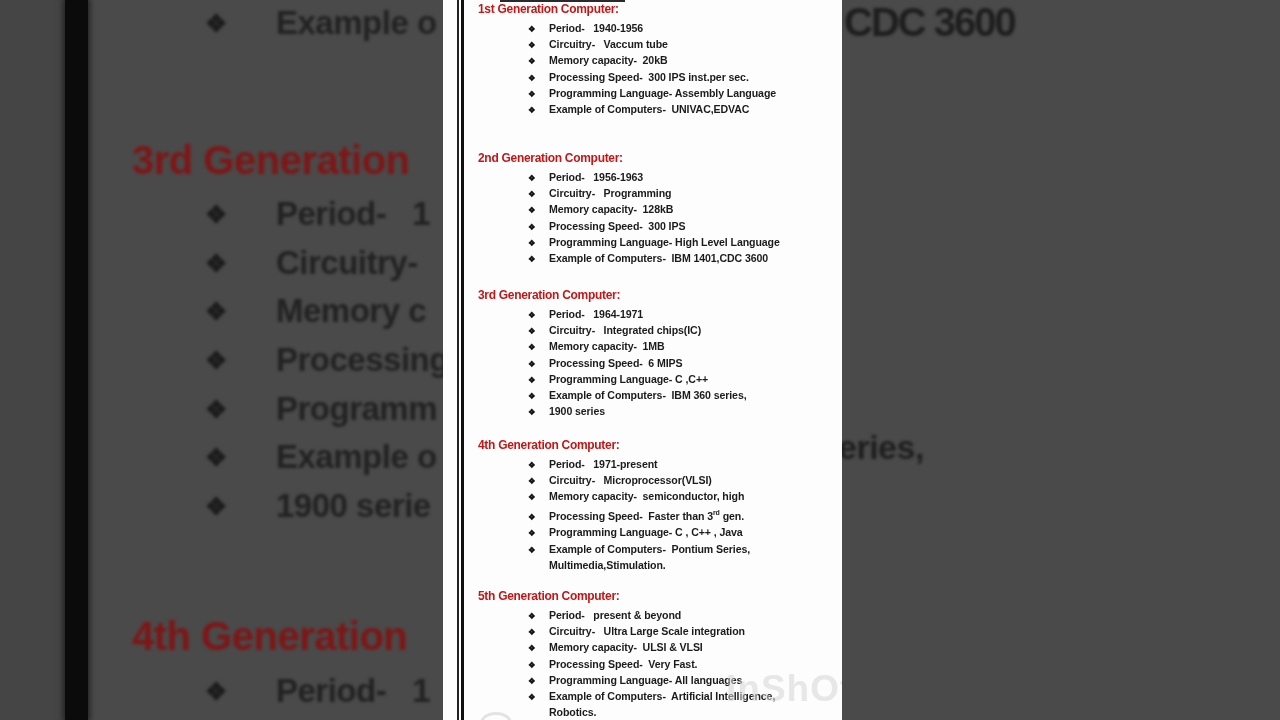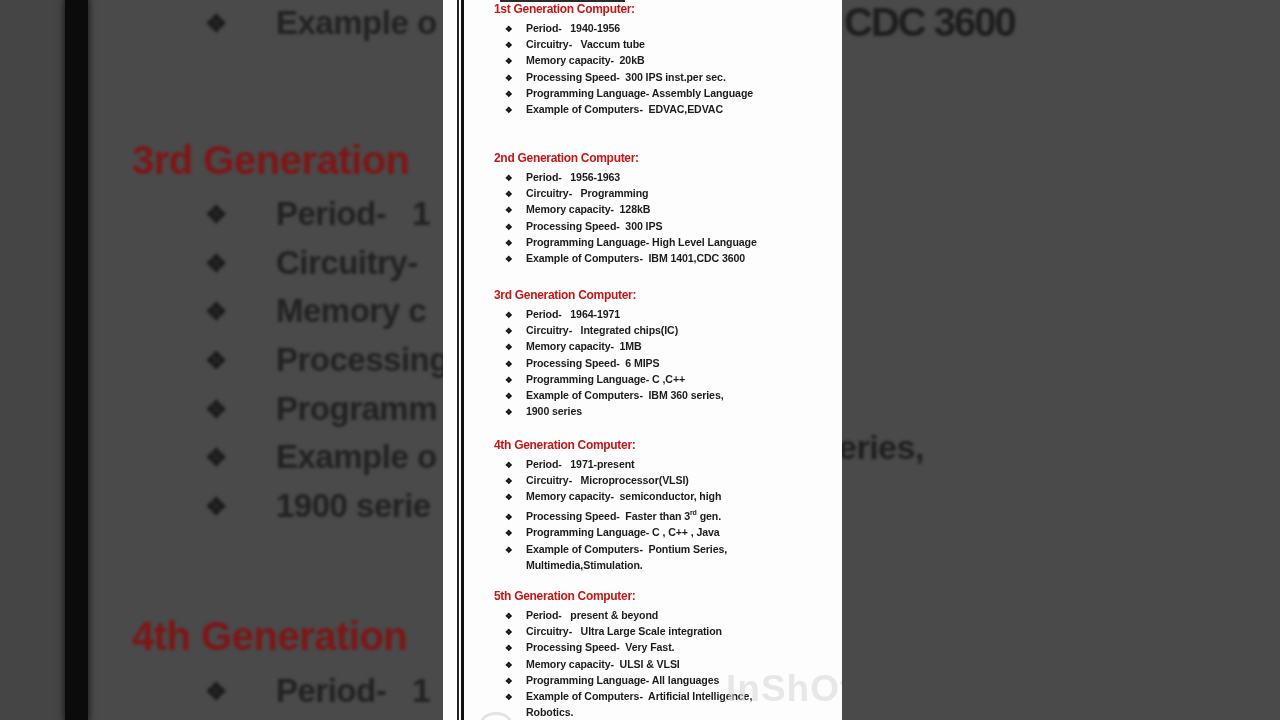--- a/index.html
+++ b/index.html
@@ -25,24 +25,24 @@
   .bgr-0{top:0;left:2px;font-size:40px;letter-spacing:-2px;}
   .bgr-1{top:428px;left:-4px;font-size:34px;}
 
   
   #doc{position:absolute;left:443px;top:0;width:399px;height:720px;background:#fdfdfd;overflow:hidden;}
   .vline{position:absolute;left:14px;top:0;height:720px;width:7px;box-sizing:border-box;
          border-left:2px solid #222;border-right:3px solid #101010;}
   .top-bar{position:absolute;left:57px;top:0;width:125px;height:2px;background:#2a2a2a;}
   .fg-sec{position:absolute;left:0;width:100%;}
   .sec-0{top:2px}.sec-1{top:151px}.sec-2{top:288px}.sec-3{top:438px}.sec-4{top:589px}
-  .sec-title{margin:0 0 5px 16px;padding-left:35px;font-size:12px;font-weight:bold;color:#c31616;
+  .sec-title{margin:0 0 5px 0;padding-left:35px;font-size:12px;font-weight:bold;color:#c31616;
              line-height:14px;letter-spacing:-0.3px;}
   .fg-item{padding-left:62px;font-size:10.6px;font-weight:bold;line-height:15.2px;color:#1b1b1b;
-           letter-spacing:-0.1px;white-space:pre;}
+           letter-spacing:-0.1px;white-space:pre;margin-left:23px;}
   .fg-item .bullet{display:inline-block;width:21px;font-size:8.5px;color:#111;}
   .fg-item .bullet.hidden{visibility:hidden;}
   .fg-item sup{font-size:7px;}
   .watermark{position:absolute;left:283px;top:668px;font-size:37px;font-weight:bold;
              color:rgba(214,214,214,0.55);letter-spacing:1px;}
   .bottom-ellipse{position:absolute;left:37px;top:712px;width:26px;height:16px;
                   border:3px solid #e3e3e3;border-radius:50%;background:transparent;}
 </style>
 </head>
 <body>
@@ -73,21 +73,21 @@
     <div class="vline"></div>
     <div class="top-bar"></div>
     <div>
         <section class="fg-sec sec-0">
           <h2 class="sec-title">1st Generation Computer:</h2>
           <div class="fg-item"><span class="bullet">❖</span><span class="item-text">Period-   1940-1956</span></div>
           <div class="fg-item"><span class="bullet">❖</span><span class="item-text">Circuitry-   Vaccum tube</span></div>
           <div class="fg-item"><span class="bullet">❖</span><span class="item-text">Memory capacity-  20kB</span></div>
           <div class="fg-item"><span class="bullet">❖</span><span class="item-text">Processing Speed-  300 IPS inst.per sec.</span></div>
           <div class="fg-item"><span class="bullet">❖</span><span class="item-text">Programming Language- Assembly Language</span></div>
-          <div class="fg-item"><span class="bullet">❖</span><span class="item-text">Example of Computers-  EDVAC,EDVAC</span></div>
+          <div class="fg-item"><span class="bullet">❖</span><span class="item-text">Example of Computers-  UNIVAC,EDVAC</span></div>
         </section>
         <section class="fg-sec sec-1">
           <h2 class="sec-title">2nd Generation Computer:</h2>
           <div class="fg-item"><span class="bullet">❖</span><span class="item-text">Period-   1956-1963</span></div>
           <div class="fg-item"><span class="bullet">❖</span><span class="item-text">Circuitry-   Programming</span></div>
           <div class="fg-item"><span class="bullet">❖</span><span class="item-text">Memory capacity-  128kB</span></div>
           <div class="fg-item"><span class="bullet">❖</span><span class="item-text">Processing Speed-  300 IPS</span></div>
           <div class="fg-item"><span class="bullet">❖</span><span class="item-text">Programming Language- High Level Language</span></div>
           <div class="fg-item"><span class="bullet">❖</span><span class="item-text">Example of Computers-  IBM 1401,CDC 3600</span></div>
         </section>
@@ -108,22 +108,22 @@
           <div class="fg-item"><span class="bullet">❖</span><span class="item-text">Memory capacity-  semiconductor, high</span></div>
           <div class="fg-item"><span class="bullet">❖</span><span class="item-text"><span>Processing Speed-  Faster than 3</span><sup>rd</sup><span> gen.</span></span></div>
           <div class="fg-item"><span class="bullet">❖</span><span class="item-text">Programming Language- C , C++ , Java</span></div>
           <div class="fg-item"><span class="bullet">❖</span><span class="item-text">Example of Computers-  Pontium Series,</span></div>
           <div class="fg-item"><span class="bullet hidden">❖</span><span class="item-text">Multimedia,Stimulation.</span></div>
         </section>
         <section class="fg-sec sec-4">
           <h2 class="sec-title">5th Generation Computer:</h2>
           <div class="fg-item"><span class="bullet">❖</span><span class="item-text">Period-   present &amp; beyond</span></div>
           <div class="fg-item"><span class="bullet">❖</span><span class="item-text">Circuitry-   Ultra Large Scale integration</span></div>
+          <div class="fg-item"><span class="bullet">❖</span><span class="item-text">Memory capacity-  ULSI &amp; VLSI</span></div>
           <div class="fg-item"><span class="bullet">❖</span><span class="item-text">Processing Speed-  Very Fast.</span></div>
-          <div class="fg-item"><span class="bullet">❖</span><span class="item-text">Memory capacity-  ULSI &amp; VLSI</span></div>
           <div class="fg-item"><span class="bullet">❖</span><span class="item-text">Programming Language- All languages</span></div>
           <div class="fg-item"><span class="bullet">❖</span><span class="item-text">Example of Computers-  Artificial Intelligence,</span></div>
           <div class="fg-item"><span class="bullet hidden">❖</span><span class="item-text">Robotics.</span></div>
         </section>
       </div>
     <div class="watermark">InShOt</div>
     <div class="bottom-ellipse"></div>
   </div>
 
 </div>

